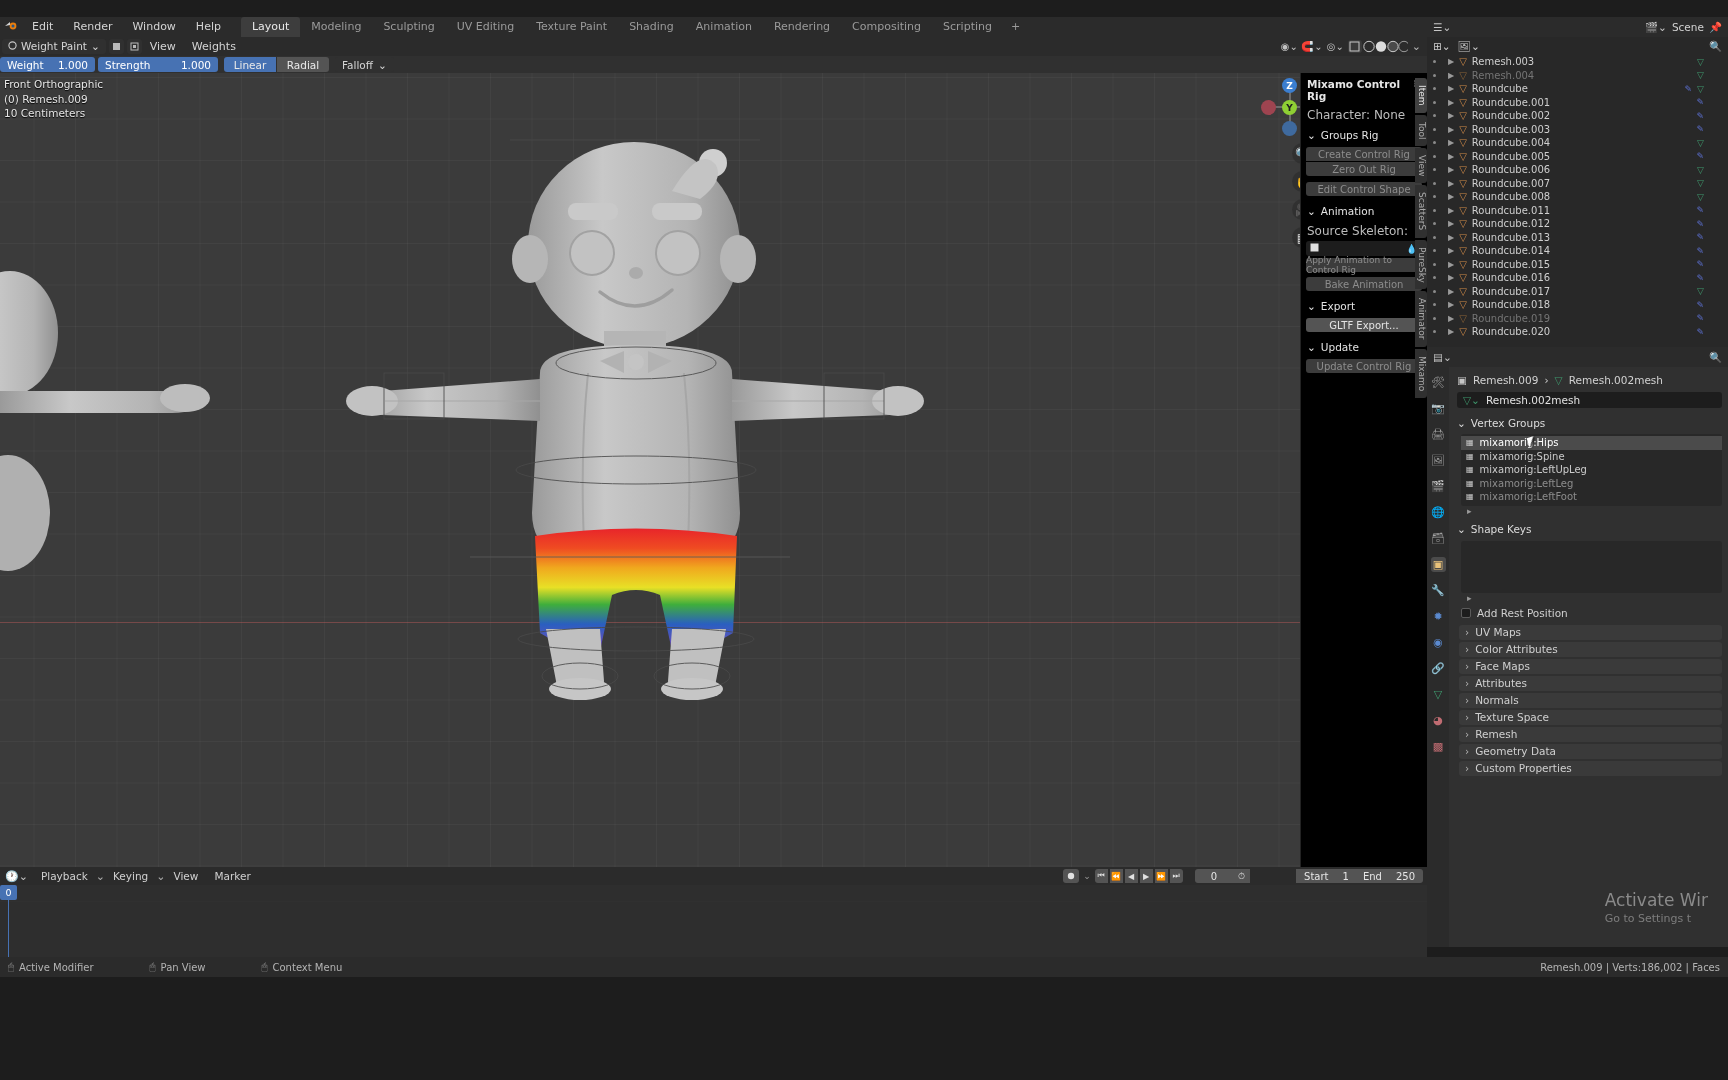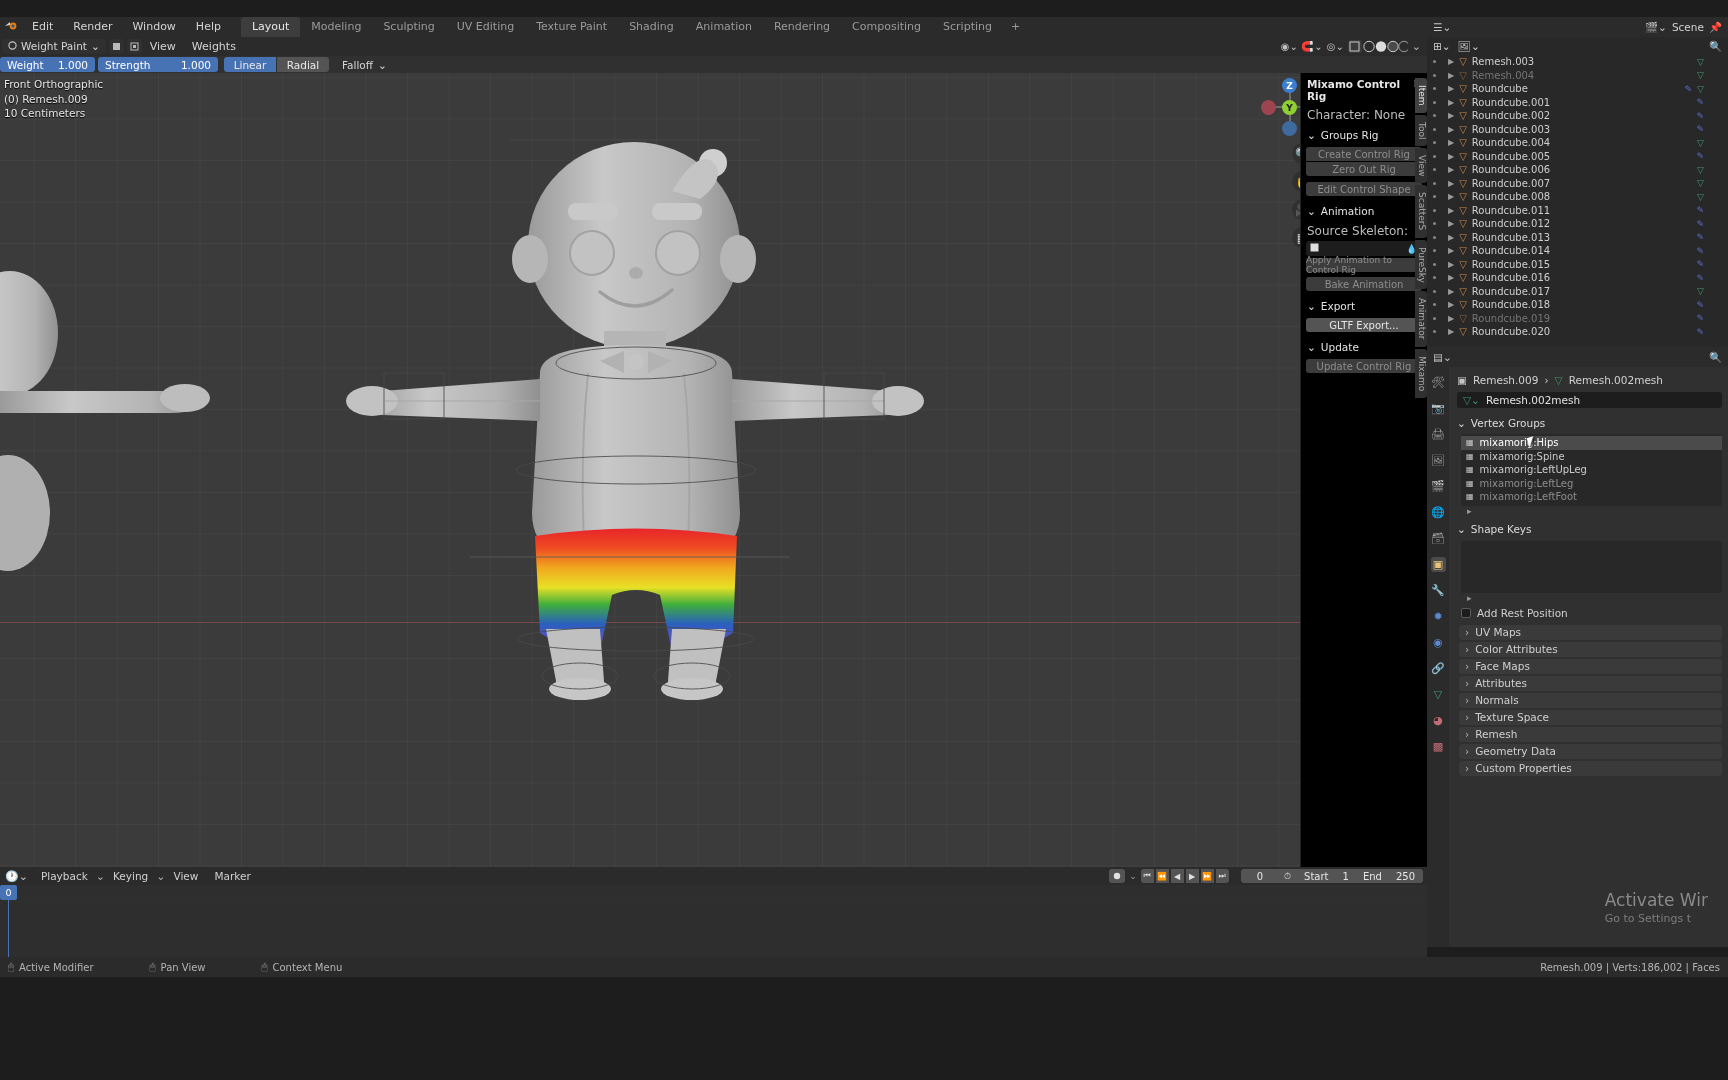--- a/index.html
+++ b/index.html
@@ -162,21 +162,21 @@
     padding-right:6px; }
   .tbtn{ width:13px; height:14px; display:flex; align-items:center;
     justify-content:center; background:#545454; color:#e1e1e1; font-size:8px; }
   .recbtn{ width:16px; height:14px; background:#545454; border-radius:3px;
     display:flex; align-items:center; justify-content:center; }
   .tl-frames{ display:flex; align-items:center; gap:0; padding-right:4px; }
   .frmfield{ height:14px; background:#545454; color:#e6e6e6; font-size:10px;
     display:flex; align-items:center; justify-content:center; padding:0 16px;
     border-radius:3px 0 0 3px; }
   .startend{ height:14px; background:#545454; color:#e6e6e6; font-size:10px;
-    display:flex; align-items:center; gap:14px; padding:0 8px; }
+    display:flex; align-items:center; gap:14px; padding:0 8px;margin-left:46px; }
   .timeline{ position:absolute; left:0; top:885px; width:1427px; height:72px;
     background:#2e2e2e; }
   .tl-ruler{ position:absolute; left:0; top:16px; width:1427px; height:17px;
     background:#303030; }
   .tick{ position:absolute; top:3px; font-size:9.5px; color:#a6a6a6; }
   .tl-body{ position:absolute; left:0; top:17px; width:1427px; bottom:0;
     background:#2e2e2e; }
   .playhead{ position:absolute; top:0; width:17px; height:15px; background:#4772b3;
     border-radius:2px; color:#fff; font-size:9.5px; display:flex;
     align-items:center; justify-content:center; }

